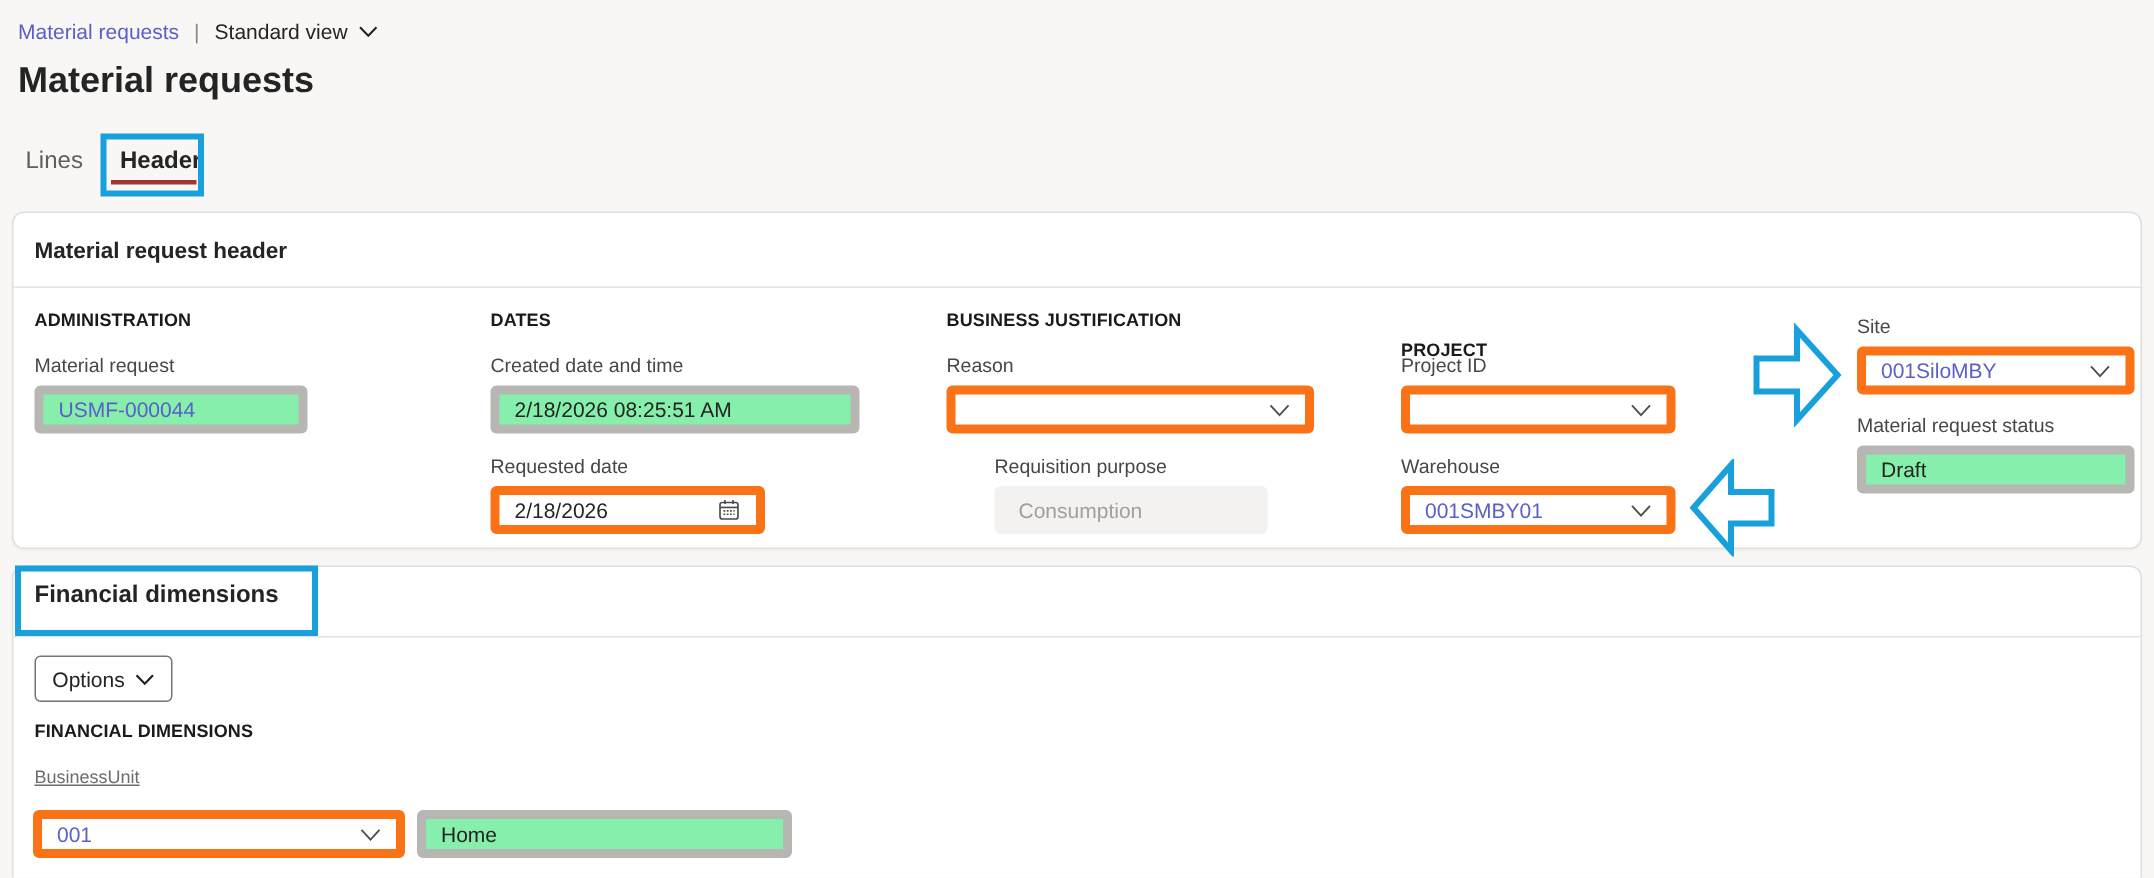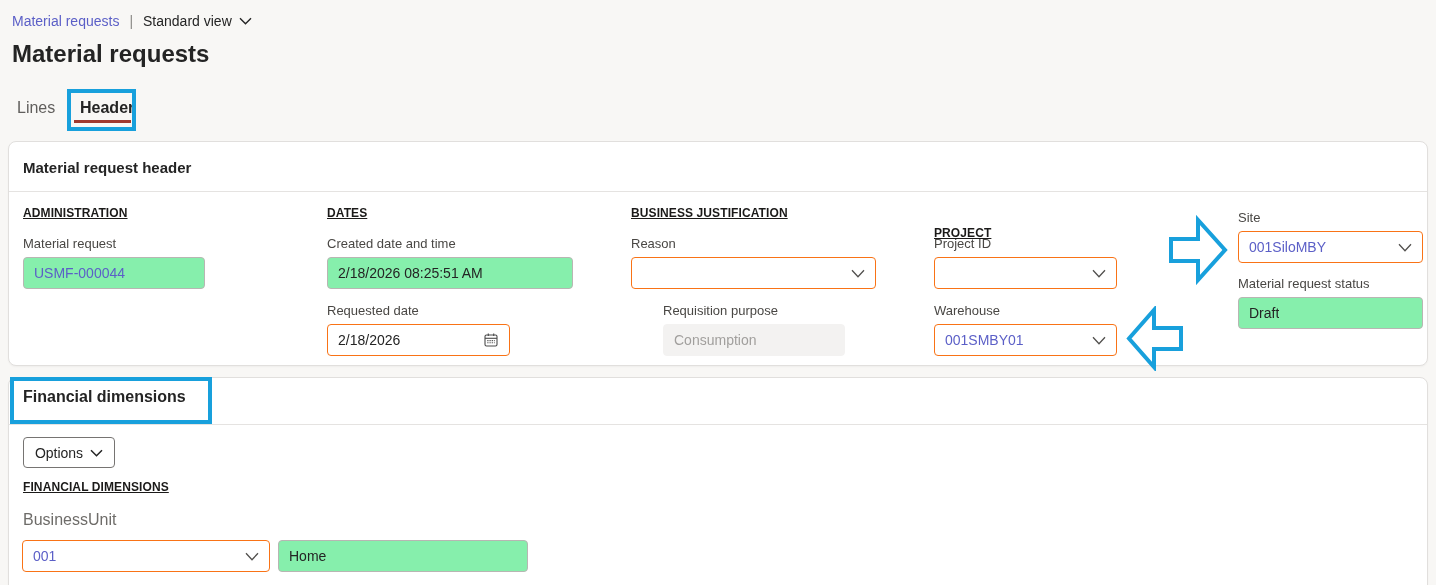--- a/index.html
+++ b/index.html
@@ -32,43 +32,43 @@
     border-radius:8px;
     box-shadow:0 1px 2px rgba(0,0,0,0.04);
   }
   .card1 { left:8px; top:141px; width:1420px; height:225px; }
   .card2 { left:8px; top:377px; width:1420px; height:230px; }
   .card-title { font-weight:700; color:#242424; cursor:pointer; }
   .card1 .card-title { left:14px; top:17px; font-size:15px; }
   .card2 .card-title { left:14px; top:10px; font-size:16px; }
   .card-divider { left:0; right:0; height:0; border-bottom:1px solid #e5e3e1; }
 
-  .ghead { font-size:12px; font-weight:700; color:#1b1a19; letter-spacing:0.1px;text-decoration:underline; }
+  .ghead { font-size:12px; font-weight:700; color:#1b1a19; letter-spacing:0.1px; }
 
   .field { position:absolute; }
   .flabel { font-size:13px; color:#494744; margin-bottom:6px; white-space:nowrap; }
   .box {
-    height:32px; border:1px solid #f97316; border-radius:4px; background:#fff;
+    height:32px; border:6px solid #f97316; border-radius:4px; background:#fff;
     display:flex; align-items:center; padding:0 10px; font-size:14px; color:#242424;
   }
   .box.ro { background:#86efac; border-color:#b8b6b3; }
   .box.plain { background:#f3f2f1; border-color:#f3f2f1; color:#a19f9d; }
   .val { white-space:nowrap; overflow:hidden; }
   .val.purple { color:#5b5fc7; }
   .icon-right { margin-left:auto; display:flex; align-items:center; color:#52504e; }
 
   
   .options-btn {
     left:14px; top:59px; width:92px; height:31px;
     border:1px solid #767472; border-radius:4px; background:#fff;
     display:flex; align-items:center; justify-content:center; gap:7px;
     font-size:14px; font-weight:400; color:#242424; cursor:pointer;text-align:center;
   }
 
-  .dim-label { font-size:16px; color:#6e6c69; }
+  .dim-label { font-size:12px; color:#6e6c69;text-decoration:underline; }
 
   
   .ann-box { border:4px solid #18a0dc; pointer-events:none; z-index:6; background:transparent; }
   .ann-header-tab { left:67px; top:89px; width:69px; height:42px; }
   .ann-fin-dim { left:10px; top:377px; width:202px; height:47px; }
   .tab-underline { left:74px; top:120px; width:57px; height:3px; background:#a0392f; z-index:2; }
   .ann-arrow { z-index:7; pointer-events:none; }
 </style>
 </head>
 <body>

